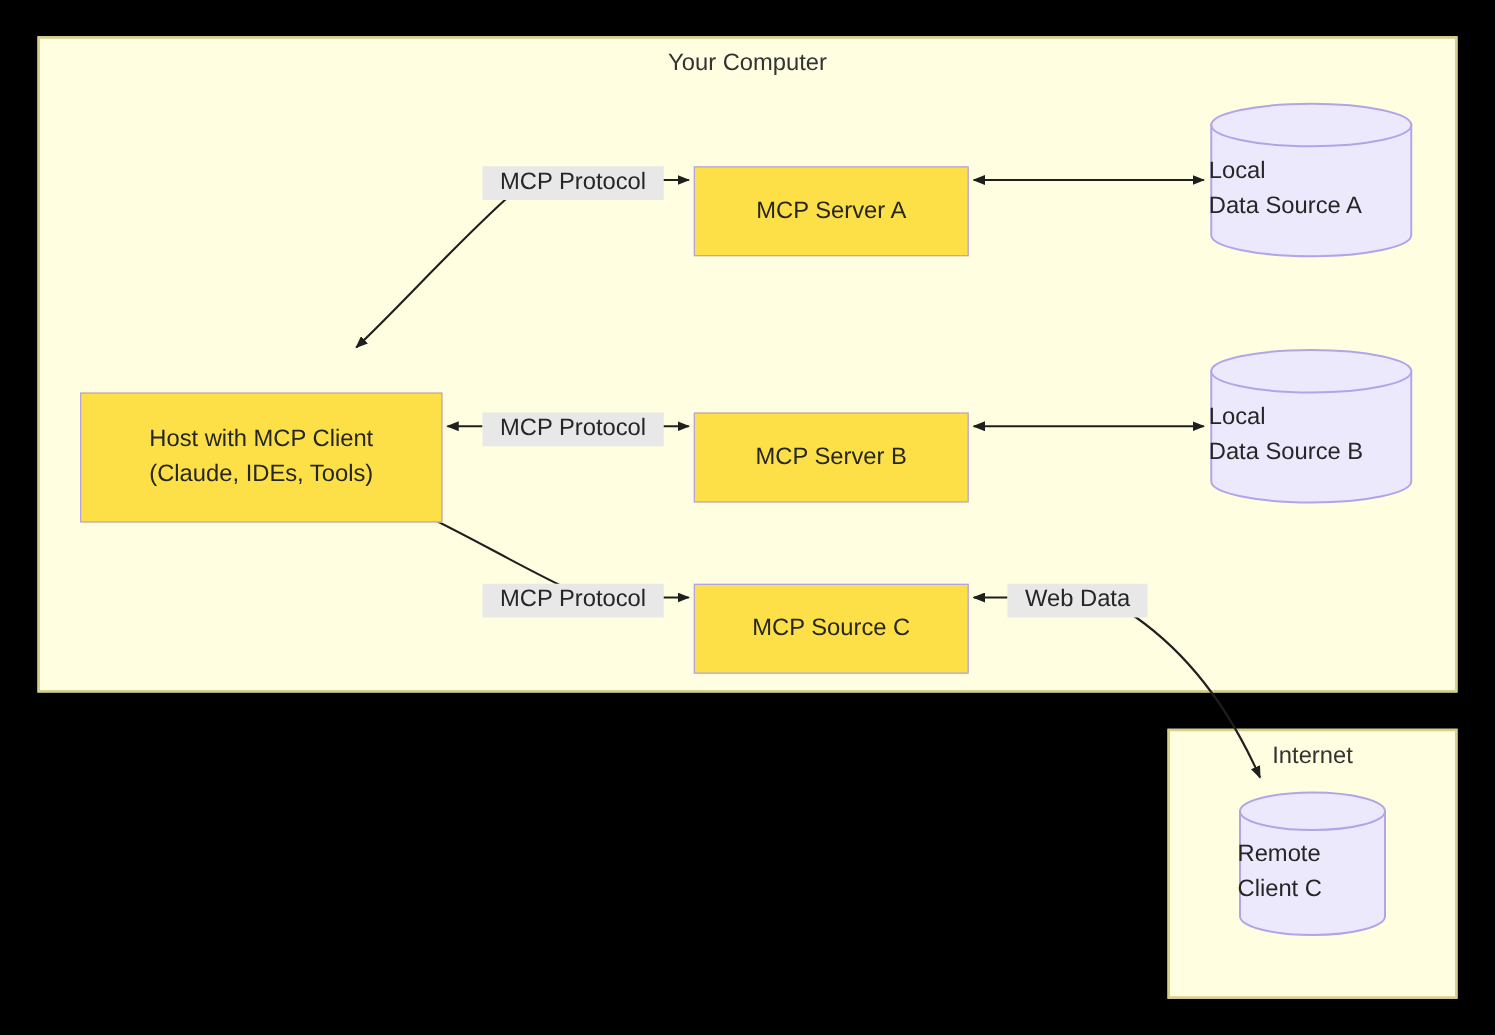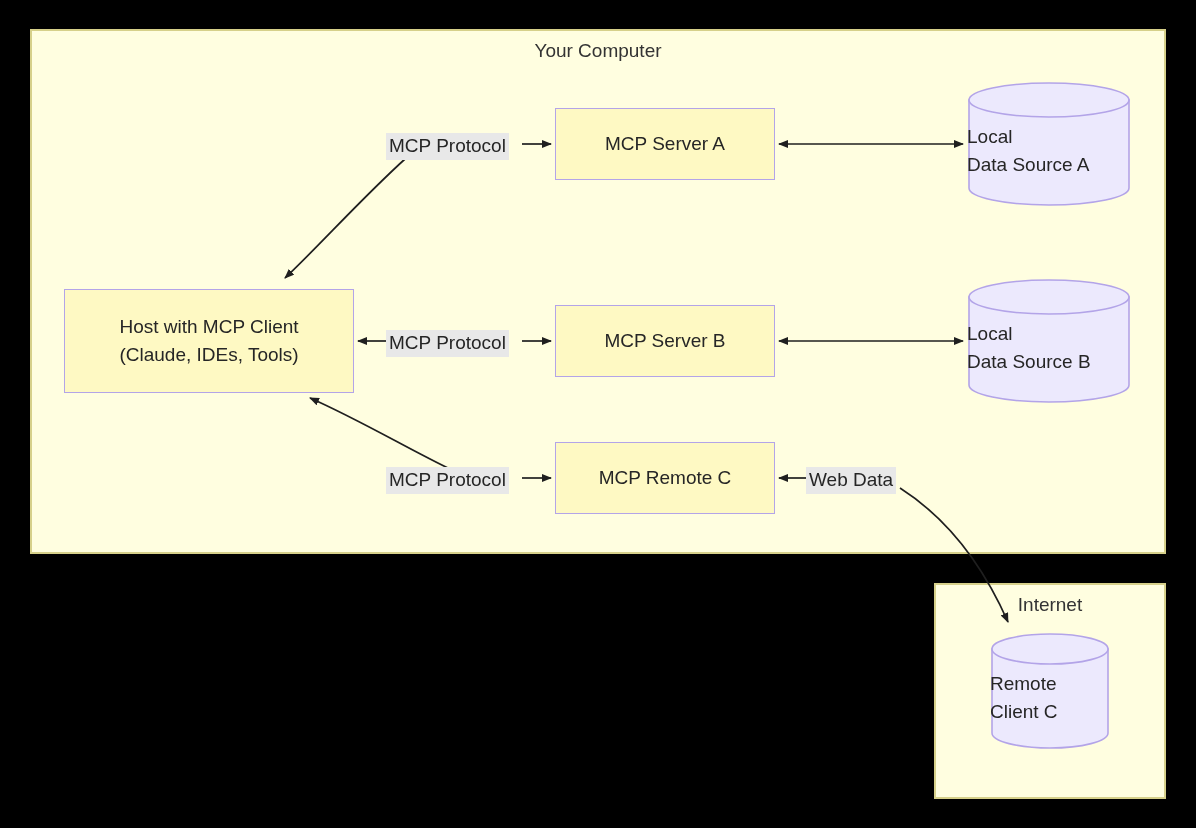--- a/index.html
+++ b/index.html
@@ -50,31 +50,32 @@
     width: 100%;
     text-align: center;
     font-size: 19px;
     color: #333333;
     top: 9px;
     left: 0;
     white-space: nowrap;
   }
   .node-box {
     position: absolute;
-    background: #fef9c3;
+    background: #fde047;
     border: 1.6px solid #B3A4E8;
     box-sizing: border-box;
     display: flex;
     flex-direction: column;
     align-items: center;
     justify-content: center;
     color: #262626;
     font-size: 19px;
     line-height: 1.45;
     text-align: center;
+    margin-top: 25px;
   }
   #host-node  { left: 64px;  top: 289px; width: 290px; height: 104px; justify-content: center; }
   #server-a   { left: 555px; top: 108px; width: 220px; height: 72px; }
   #server-b   { left: 555px; top: 305px; width: 220px; height: 72px; }
   #server-c   { left: 555px; top: 442px; width: 220px; height: 72px; }
 
   .cyl {
     position: absolute;
   }
   .cyl-label {
@@ -90,21 +91,21 @@
   #rs-c { left: 990px; top: 632px; width: 120px; height: 118px; }
   #ds-a .cyl-label { top: 42px; }
   #ds-b .cyl-label { top: 42px; }
   #rs-c .cyl-label { top: 38px; }
 
   .edge-label {
     position: absolute;
     background: #E8E8E8;
     color: #262626;
     font-size: 19px;
-    padding: 2px 3px;
+    padding: 2px 14px;
     white-space: nowrap;
     line-height: 1.2;
   }
   #lbl-proto-a { left: 386px; top: 133px; }
   #lbl-proto-b { left: 386px; top: 330px; }
   #lbl-proto-c { left: 386px; top: 467px; }
   #lbl-webapi  { left: 806px; top: 467px; }
 </style>
 </head>
 <body>
@@ -188,21 +189,21 @@
 
   <div class="node-box" id="server-a">
     <div>MCP Server A</div>
   </div>
 
   <div class="node-box" id="server-b">
     <div>MCP Server B</div>
   </div>
 
   <div class="node-box" id="server-c">
-    <div>MCP Remote C</div>
+    <div>MCP Source C</div>
   </div>
 
   <div class="edge-label" id="lbl-proto-a">MCP Protocol</div>
   <div class="edge-label" id="lbl-proto-b">MCP Protocol</div>
   <div class="edge-label" id="lbl-proto-c">MCP Protocol</div>
   <div class="edge-label" id="lbl-webapi">Web Data</div>
 
 </div>
 
 </body></html>

